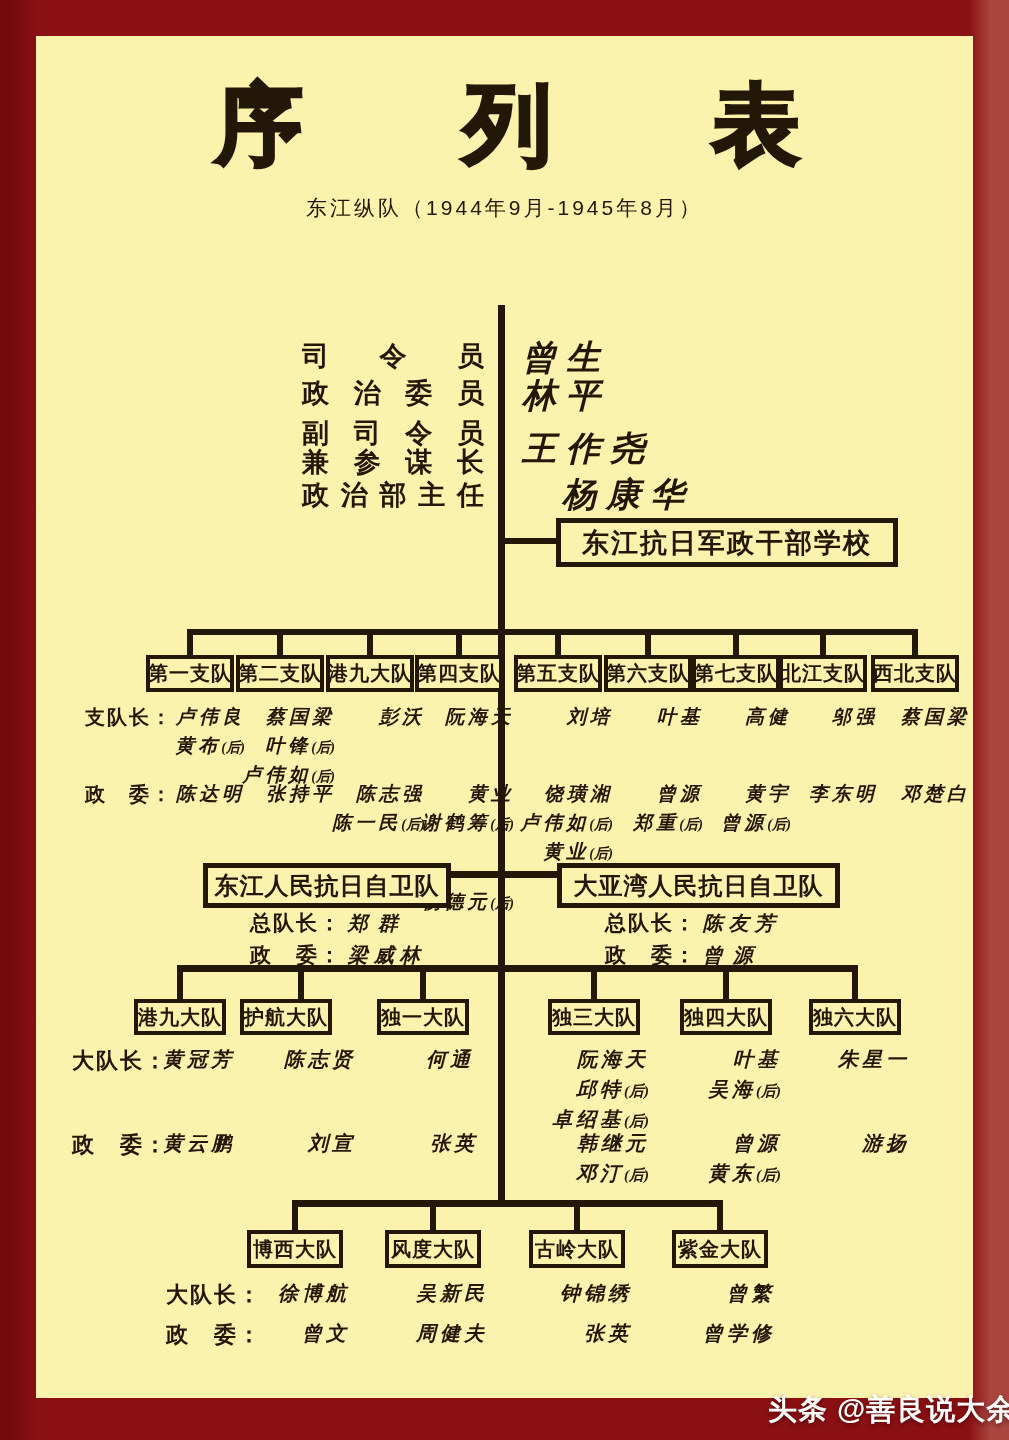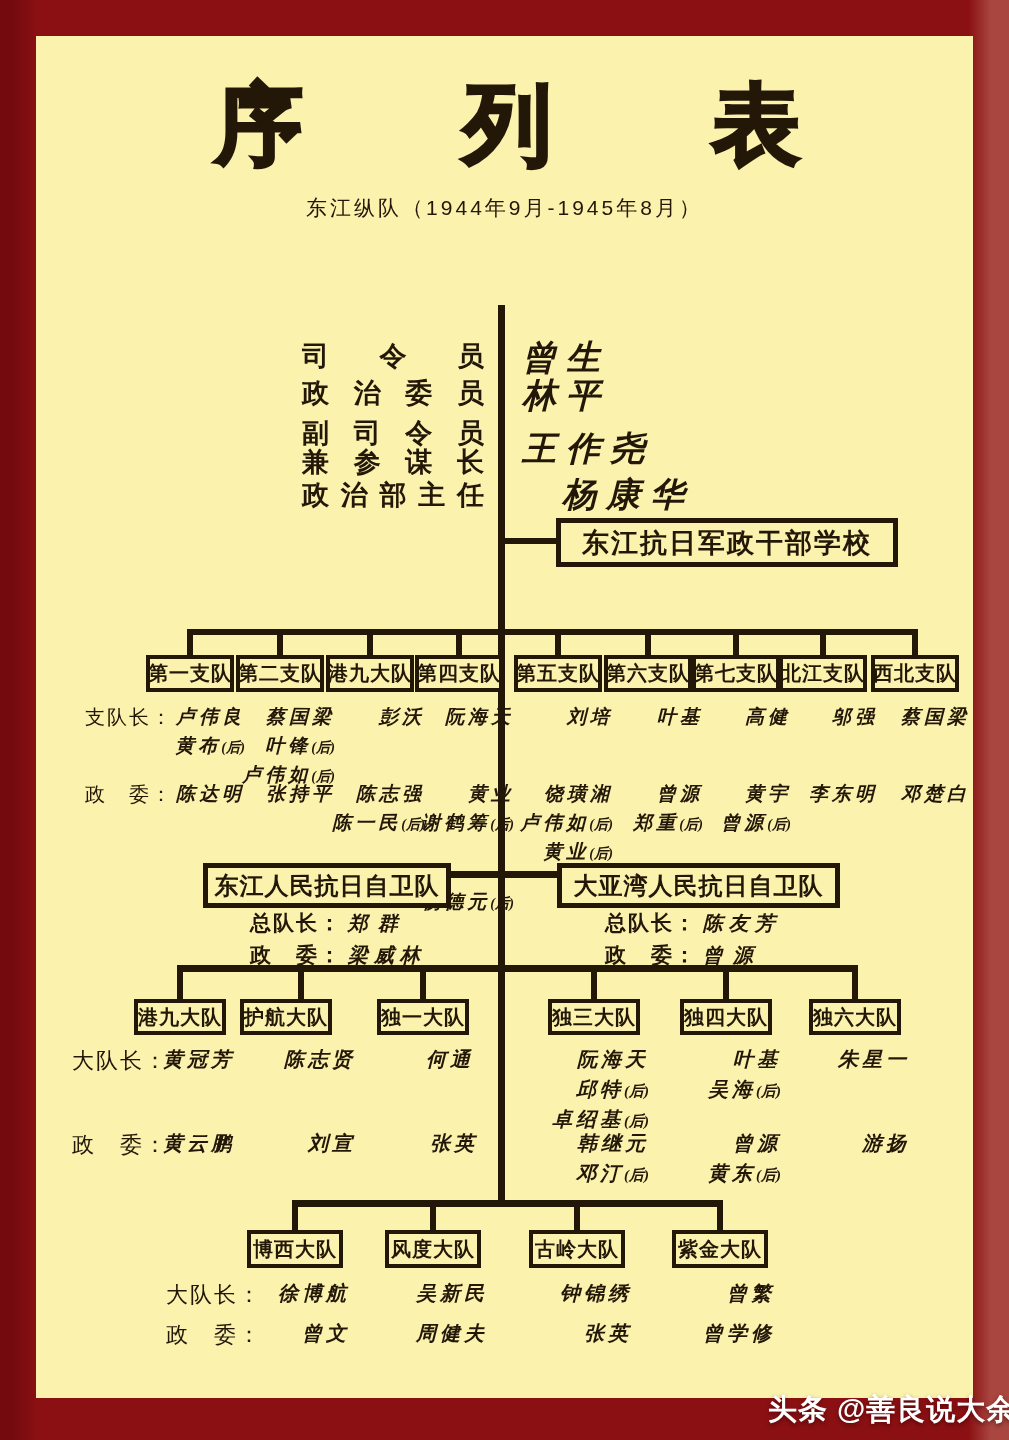--- a/index.html
+++ b/index.html
@@ -38,21 +38,21 @@
     left:325px;top:237px;width:342px;height:70px;border-width:6px;
     font-size:44px;letter-spacing:16px;padding-left:16px;
   }
   .school-box{
     left:556px;top:518px;width:342px;height:49px;border-width:5px;
     font-size:27px;letter-spacing:2px;
   }
   .sd-box{border-width:5px;font-size:24px;letter-spacing:1px;}
   .unit-box{font-size:20px;letter-spacing:1px;}
   .lbl{
-    position:absolute;font-weight:normal;color:#231708;font-size:21px;
+    position:absolute;font-weight:bold;color:#231708;font-size:21px;
     letter-spacing:2px;white-space:nowrap;
   }
   .script{
     font-style:italic;font-weight:600;color:#231708;white-space:nowrap;
     font-family:"Liberation Serif",serif;
   }
   .name-line{
     position:absolute;text-align:right;font-size:20px;letter-spacing:4px;
   }
   .hou{font-size:0.75em;letter-spacing:0;}

